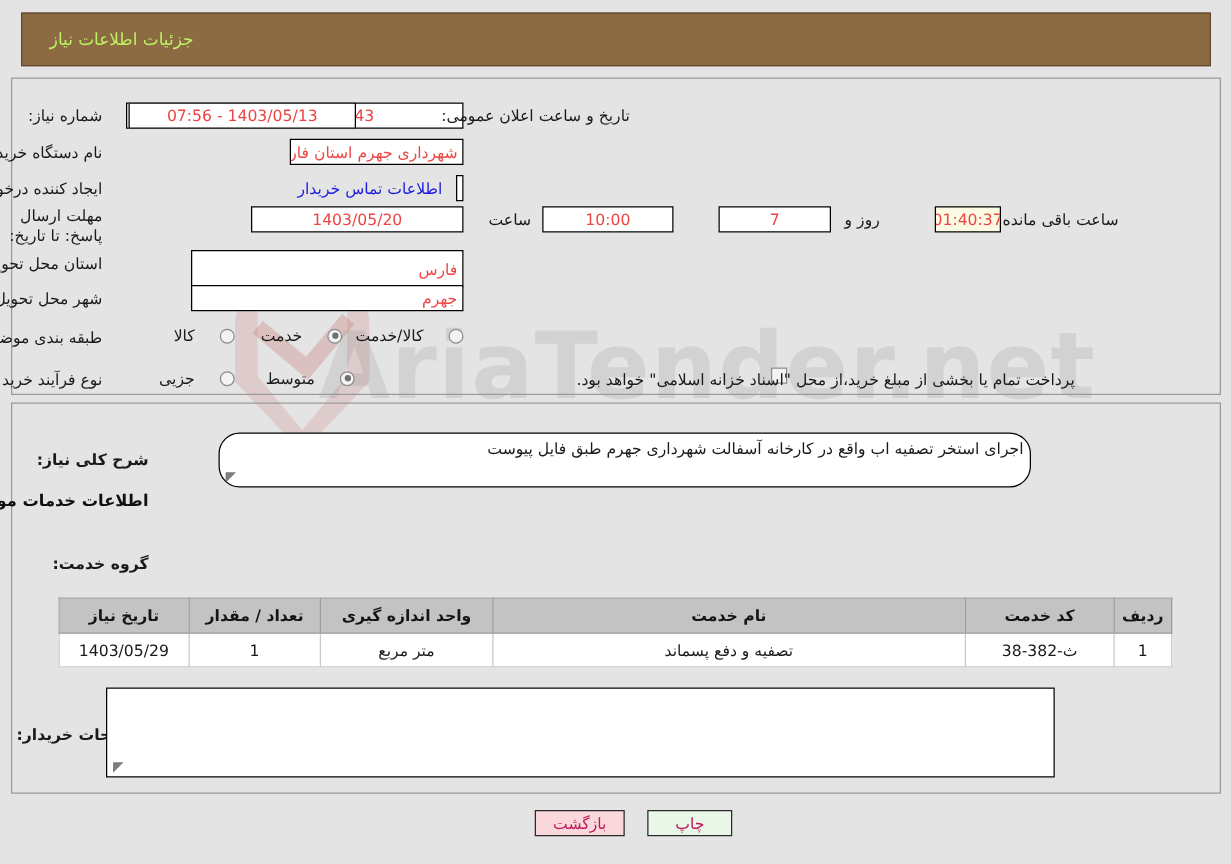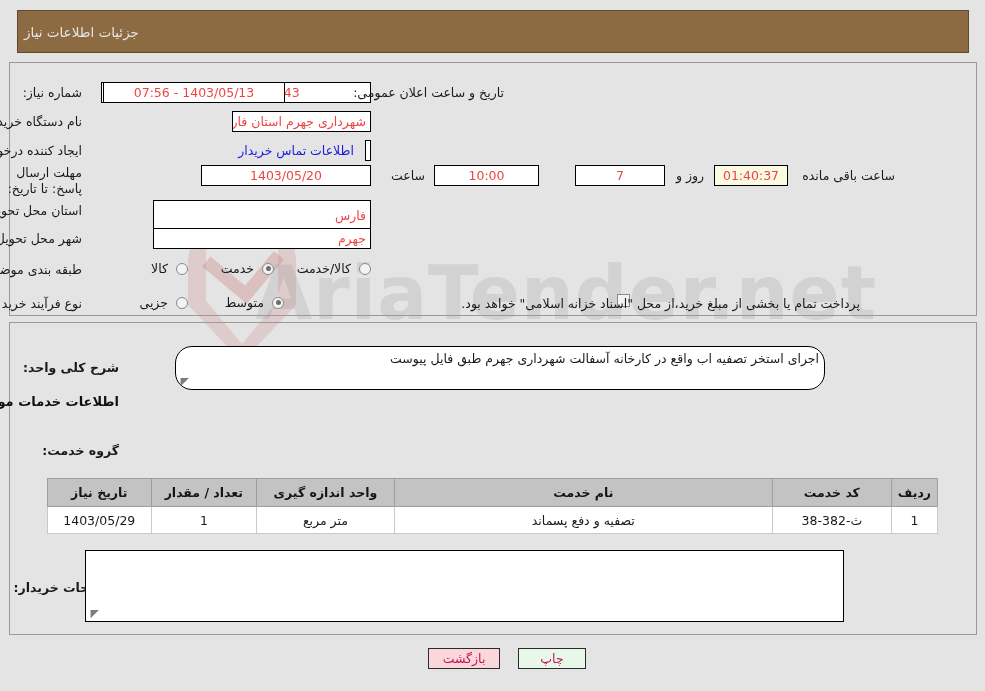--- a/index.html
+++ b/index.html
@@ -70,24 +70,24 @@
     background: #8c6b43;
     border: 1px solid #5e4830;
     display: flex;
     align-items: center;
     justify-content: flex-start;
     padding-left: 0;
     padding-right: 0;
     z-index: 2;
   }
   #header-bar .title {
-    color: #e5e5e5;
+    color: #bef264;
     font-size: 13.5px;
     margin-right: auto;
-    padding-left: 6px;
+    padding-left: 22px;
     white-space: nowrap;
   }
 
   
   .panel {
     position: absolute;
     border: 1px solid #9a9a9a;
     background: transparent;
     z-index: 1;
   }
@@ -126,21 +126,21 @@
     white-space: nowrap;
     cursor: pointer;
     z-index: 3;
   }
 
   
   .radio-wrap {
     position: absolute;
     display: flex;
     align-items: center;
-    gap: 8px;
+    gap: 20px;
     font-size: 12.5px;
     color: #1a1a1a;
     white-space: nowrap;
     z-index: 3;
   }
   .radio {
     width: 12px; height: 12px;
     border-radius: 50%;
     border: 1px solid #8a8a8a;
     background: #f3f3f3;
@@ -279,21 +279,21 @@
   <div class="fld rtl-start" style="right:614px; left:404px; top:140px; height:21px; justify-content:flex-start;">محسن نصیری جمع دار اموال  شهرداری جهرم استان فارس</div>
   <div class="link" style="right:631px; top:143px;">اطلاعات تماس خریدار</div>
 
   <div class="lbl" style="right:903px; top:165px; line-height:16px; white-space:normal; width:86px; text-align:right;">مهلت ارسال پاسخ: تا تاریخ:</div>
 
   <div class="fld" style="right:614px; top:165px; width:170px; height:21px;">1403/05/20</div>
   <div class="lbl" style="right:560px; top:168px;">ساعت</div>
   <div class="fld" style="right:446px; top:165px; width:105px; height:21px;">10:00</div>
   <div class="fld" style="right:320px; top:165px; width:90px; height:21px;">7</div>
   <div class="lbl" style="right:281px; top:168px;">روز و</div>
-  <div class="fld yellow" style="right:197px; top:165px; width:74px; height:21px;">01:40:37</div>
+  <div class="fld yellow" style="right:184px; top:165px; width:53px; height:21px;">01:40:37</div>
   <div class="lbl" style="right:90px; top:168px;">ساعت باقی مانده</div>
 
   <div class="lbl" style="right:903px; top:203px;">استان محل تحویل:</div>
   <div class="fld rtl-start" style="right:614px; top:200px; width:218px; height:31px;">فارس</div>
 
   <div class="lbl" style="right:903px; top:231px;">شهر محل تحویل:</div>
   <div class="fld rtl-start" style="right:614px; top:228px; width:218px; height:21px;">جهرم</div>
 
   <div class="lbl" style="right:903px; top:262px;">طبقه بندی موضوعی:</div>
 
@@ -322,21 +322,21 @@
   <div class="radio-wrap" style="right:701px; top:295px;">
     <span class="radio on"></span>
     <span>متوسط</span>
   </div>
 
   <div class="chk" style="right:355px; top:294px;"></div>
   <div class="lbl" style="right:125px; top:296px;">پرداخت تمام یا بخشی از مبلغ خرید،از محل "اسناد خزانه اسلامی" خواهد بود.</div>
 
   <div class="panel" id="panel-mid"></div>
 
-  <div class="lbl lbl-b" style="right:866px; top:360px;">شرح کلی واحد:</div>
+  <div class="lbl lbl-b" style="right:866px; top:360px;">شرح کلی نیاز:</div>
   <div class="ta" style="right:160px; left:175px; top:346px; height:44px;border-radius:17px;">
     <span>اجرای استخر تصفیه اب واقع در کارخانه آسفالت شهرداری جهرم طبق فایل پیوست</span>
     <span class="grip">◤</span>
   </div>
 
   <div class="sect-head" style="right:866px; top:394px;">اطلاعات خدمات مورد نیاز</div>
 
   <div class="lbl lbl-b" style="right:866px; top:443px;">گروه خدمت:</div>
 
   <table id="svc-table">

